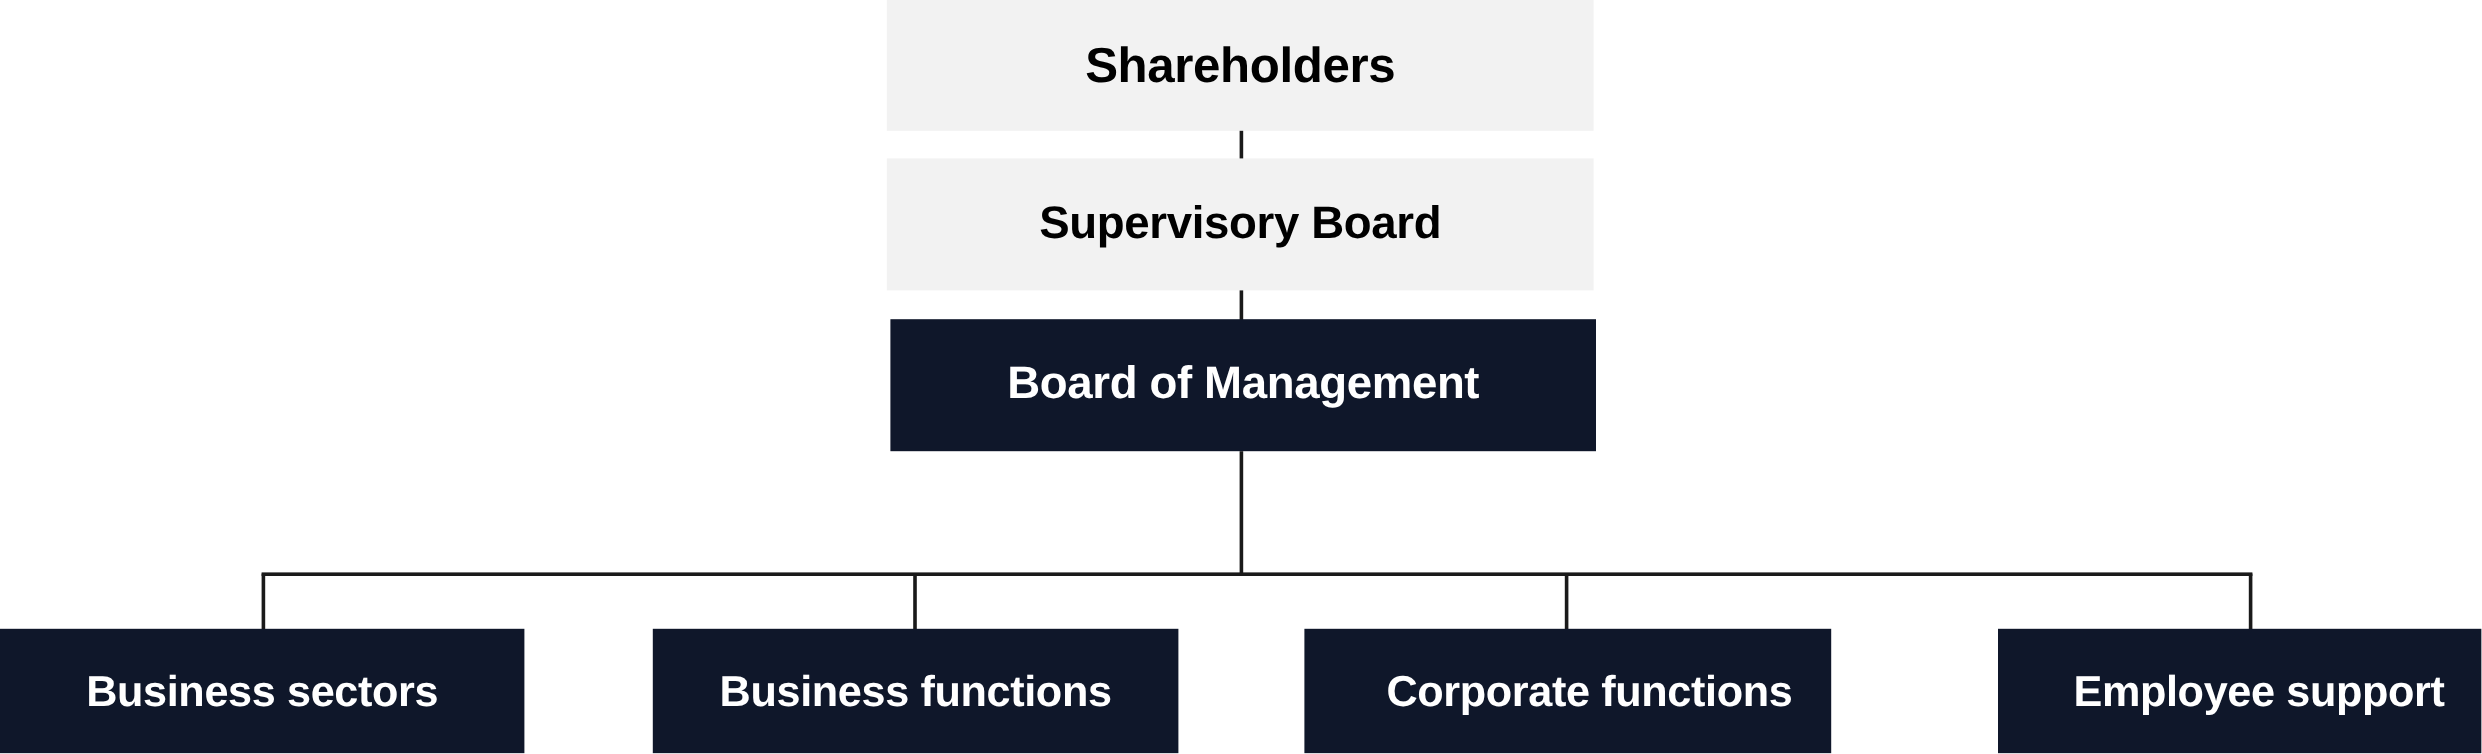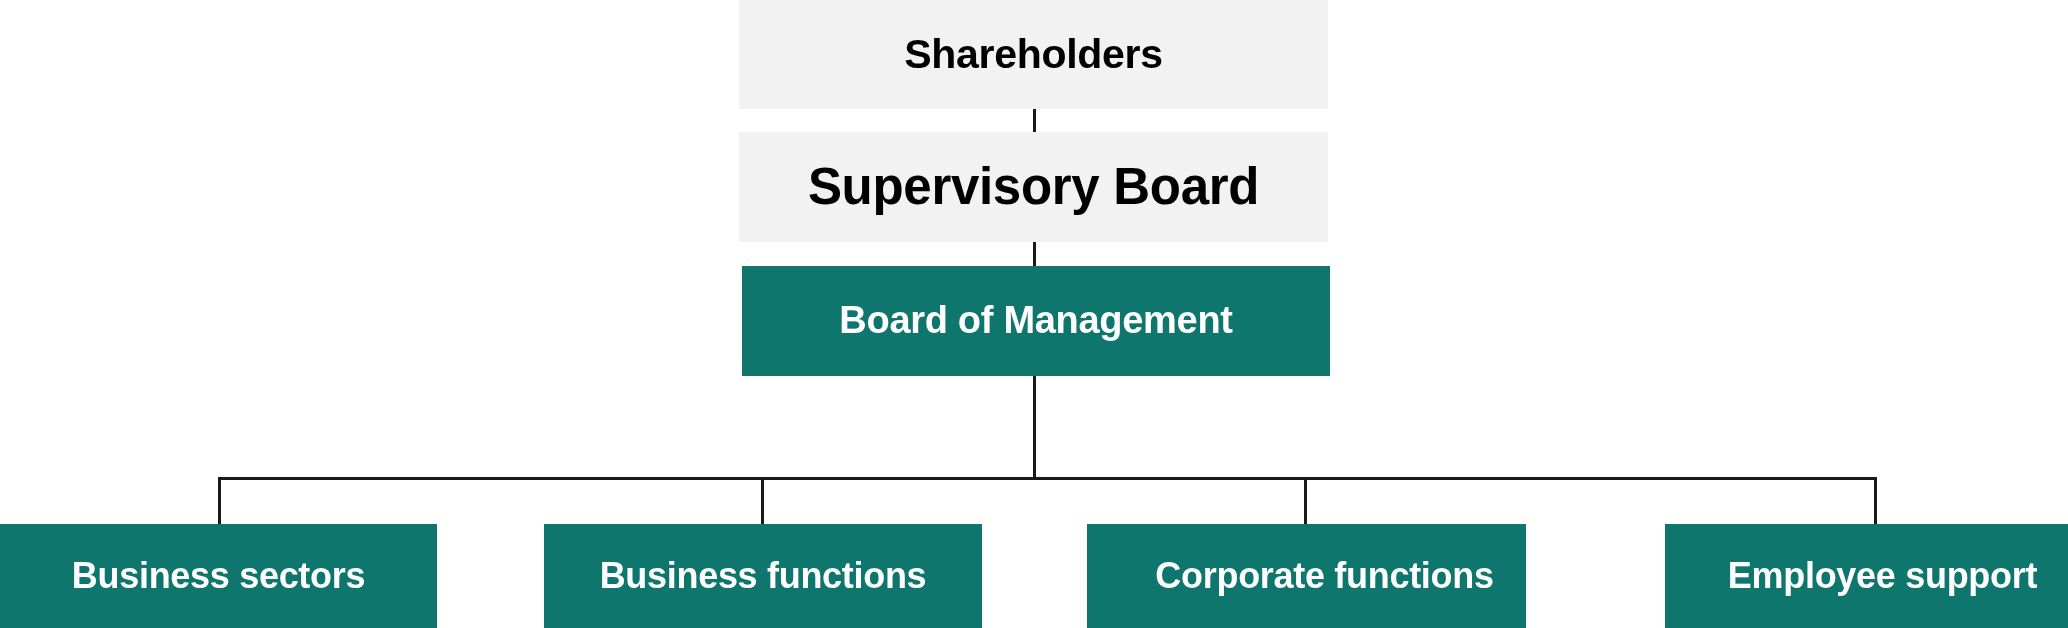--- a/index.html
+++ b/index.html
@@ -30,39 +30,39 @@
     font-weight: bold;
     letter-spacing: -0.3px;
     line-height: 1.05;
     white-space: nowrap;
   }
   .node-gray {
     background: #f2f2f2;
     color: #000000;
   }
   .node-blue {
-    background: #0f766e;
+    background: #0f172a;
     color: #ffffff;
   }
 
   
   #node-shareholders {
     left: 739px;
     top: 0px;
     width: 589px;
     height: 109px;
     font-size: 41px;
   }
   
   #node-supervisory-board {
     left: 739px;
     top: 132px;
     width: 589px;
     height: 110px;
-    font-size: 51px;
+    font-size: 38px;
   }
   
   #node-board-of-management {
     left: 742px;
     top: 266px;
     width: 588px;
     height: 110px;
     font-size: 38px;
   }
 

